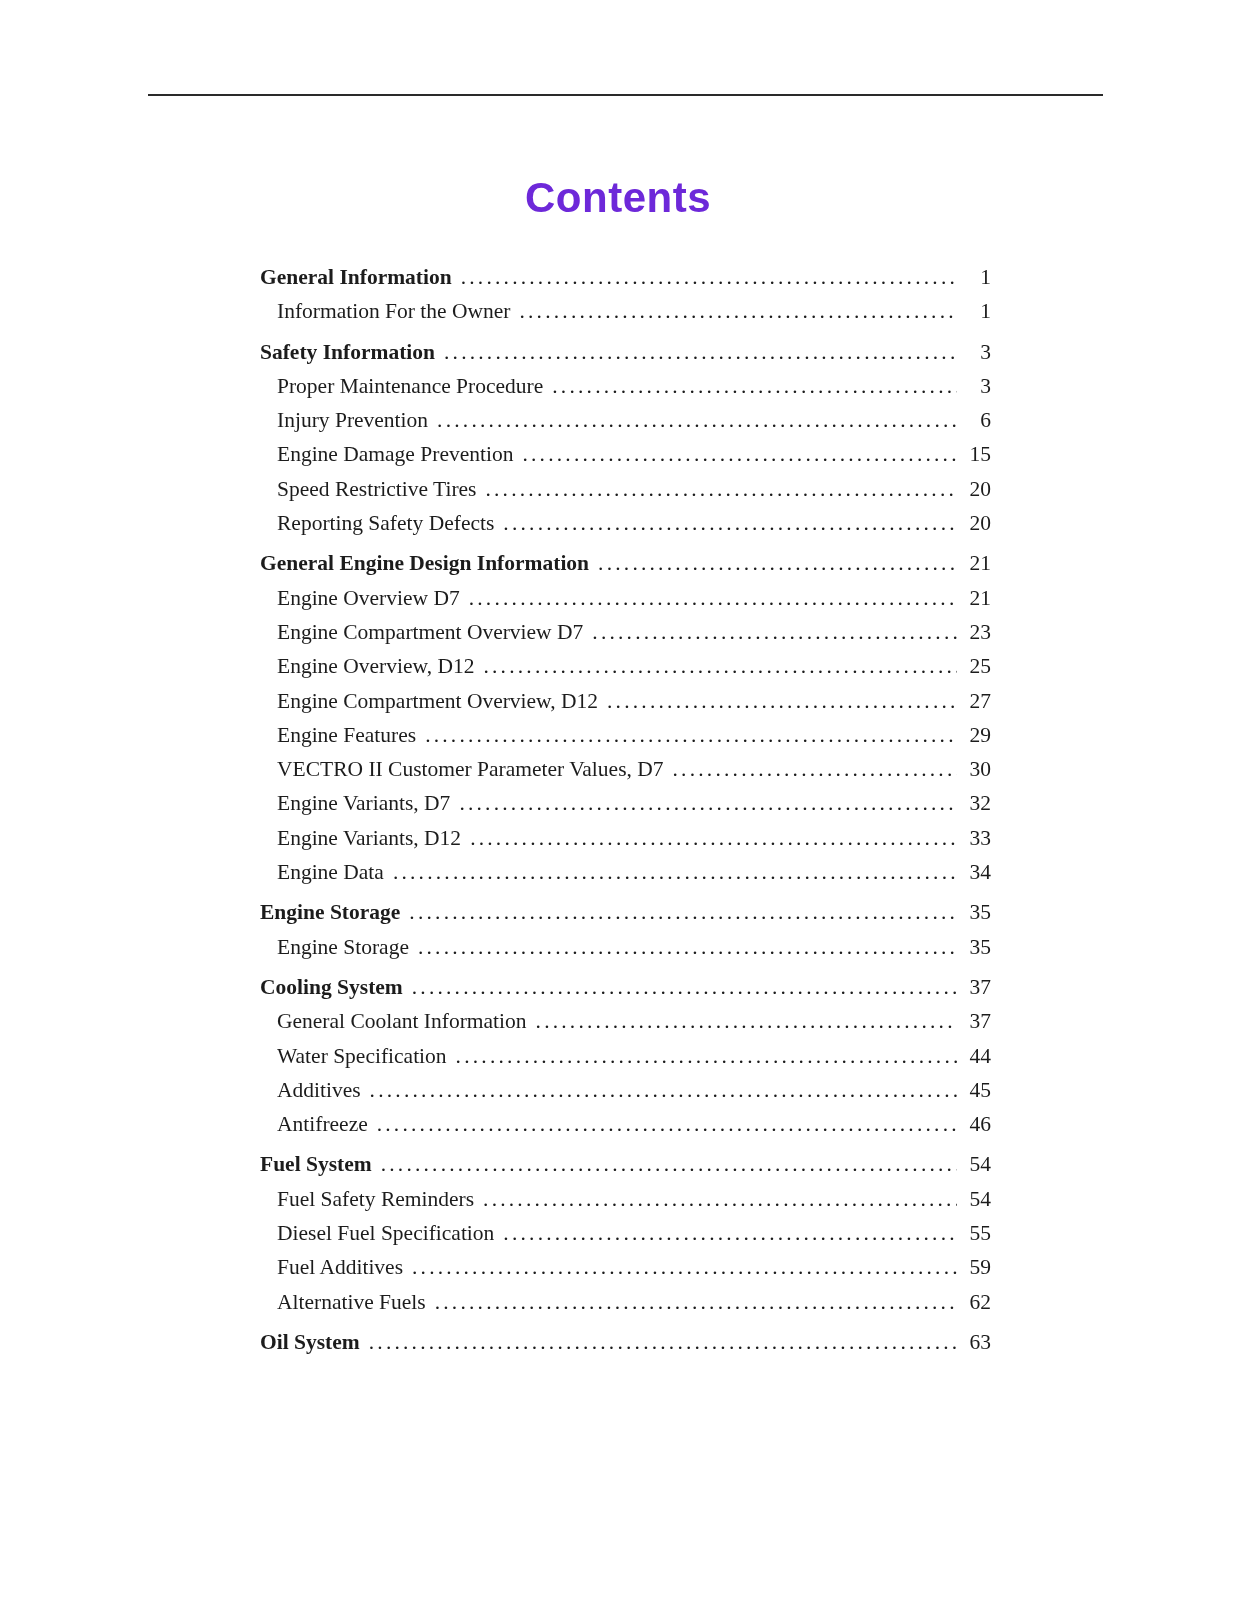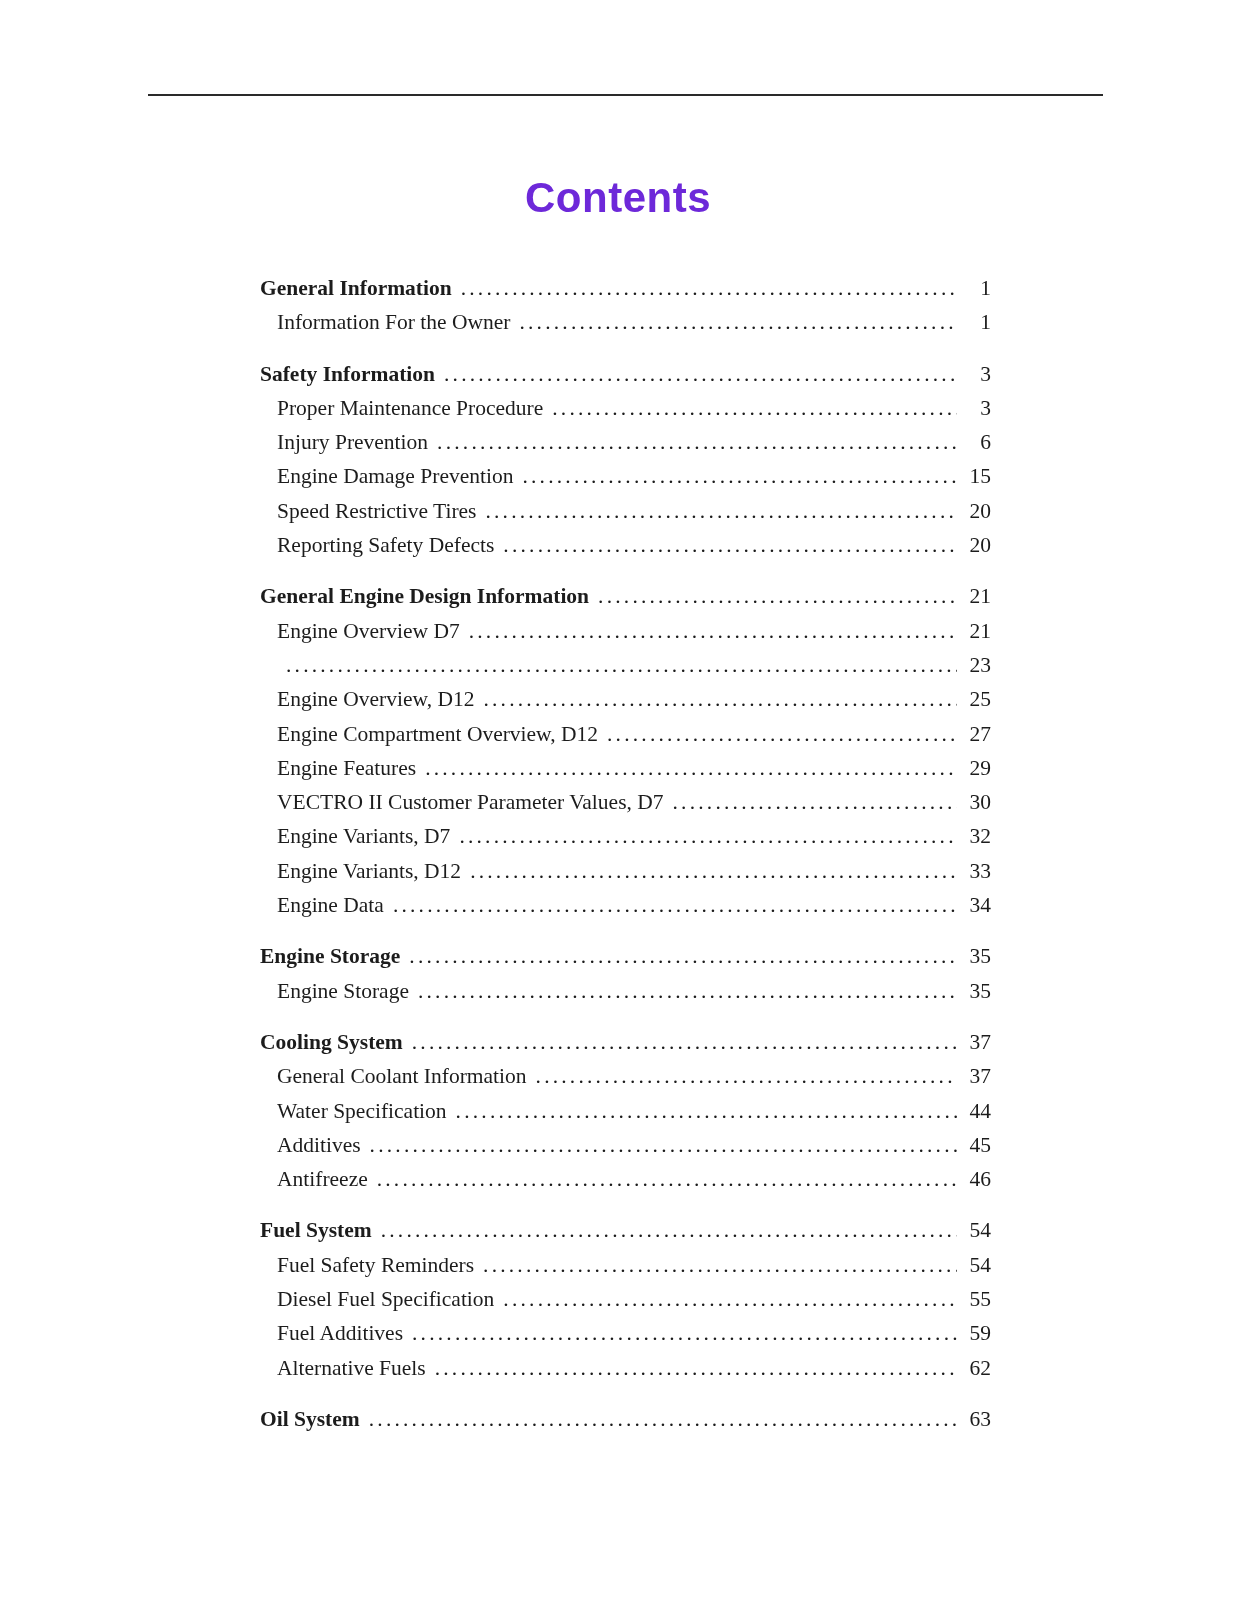--- a/index.html
+++ b/index.html
@@ -37,21 +37,21 @@
   }
 
   .toc-row {
     display: flex;
     align-items: baseline;
     height: 34.3px;
     line-height: 34.3px;
     font-size: 21.5px;
     white-space: nowrap;
   }
-  .toc-row.section { margin-top: 17px; }
+  .toc-row.section { margin-top: 6px; }
   .toc-row.section .entry-label { font-weight: bold; }
   .toc-row.item { padding-left: 17px; }
 
   .entry-label { white-space: nowrap; }
 
   .leader {
     flex: 1;
     overflow: hidden;
     white-space: nowrap;
     margin: 0 4px 0 9px;
@@ -118,20 +118,21 @@
     <span class="entry-label">General Engine Design Information</span>
     <span class="leader"></span>
     <span class="entry-page">21</span>
   </div>
       <div class="toc-row item">
     <span class="entry-label">Engine Overview D7</span>
     <span class="leader"></span>
     <span class="entry-page">21</span>
   </div>
       <div class="toc-row item">
+    <span class="entry-label">Engine Compartment Overview D7</span>
     <span class="leader"></span>
     <span class="entry-page">23</span>
   </div>
       <div class="toc-row item">
     <span class="entry-label">Engine Overview, D12</span>
     <span class="leader"></span>
     <span class="entry-page">25</span>
   </div>
       <div class="toc-row item">
     <span class="entry-label">Engine Compartment Overview, D12</span>

